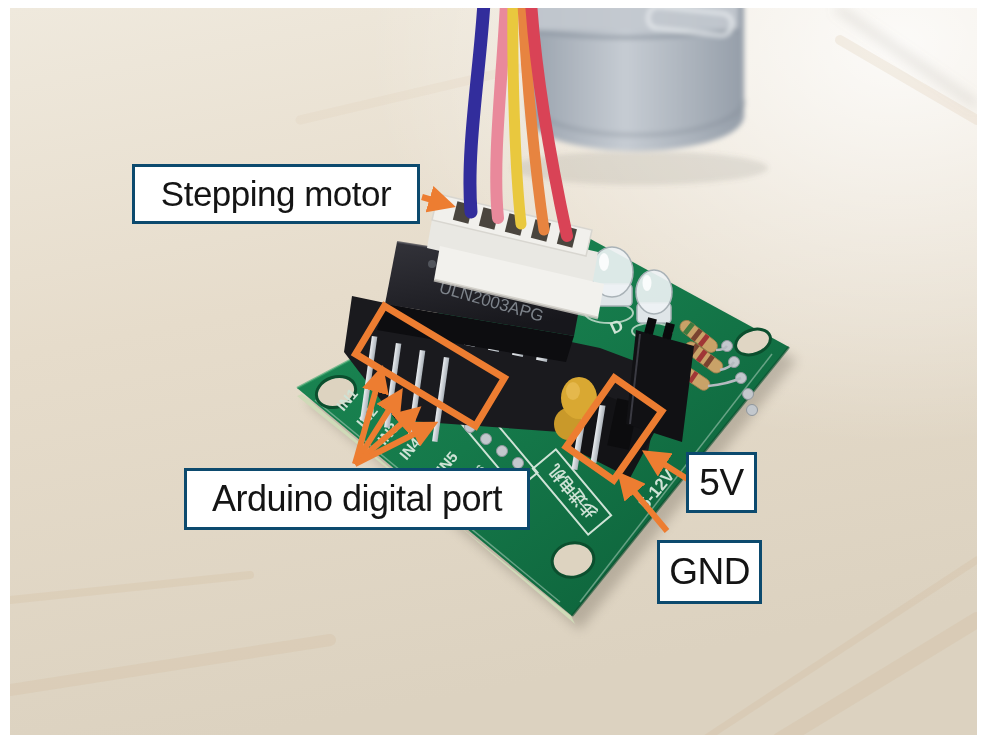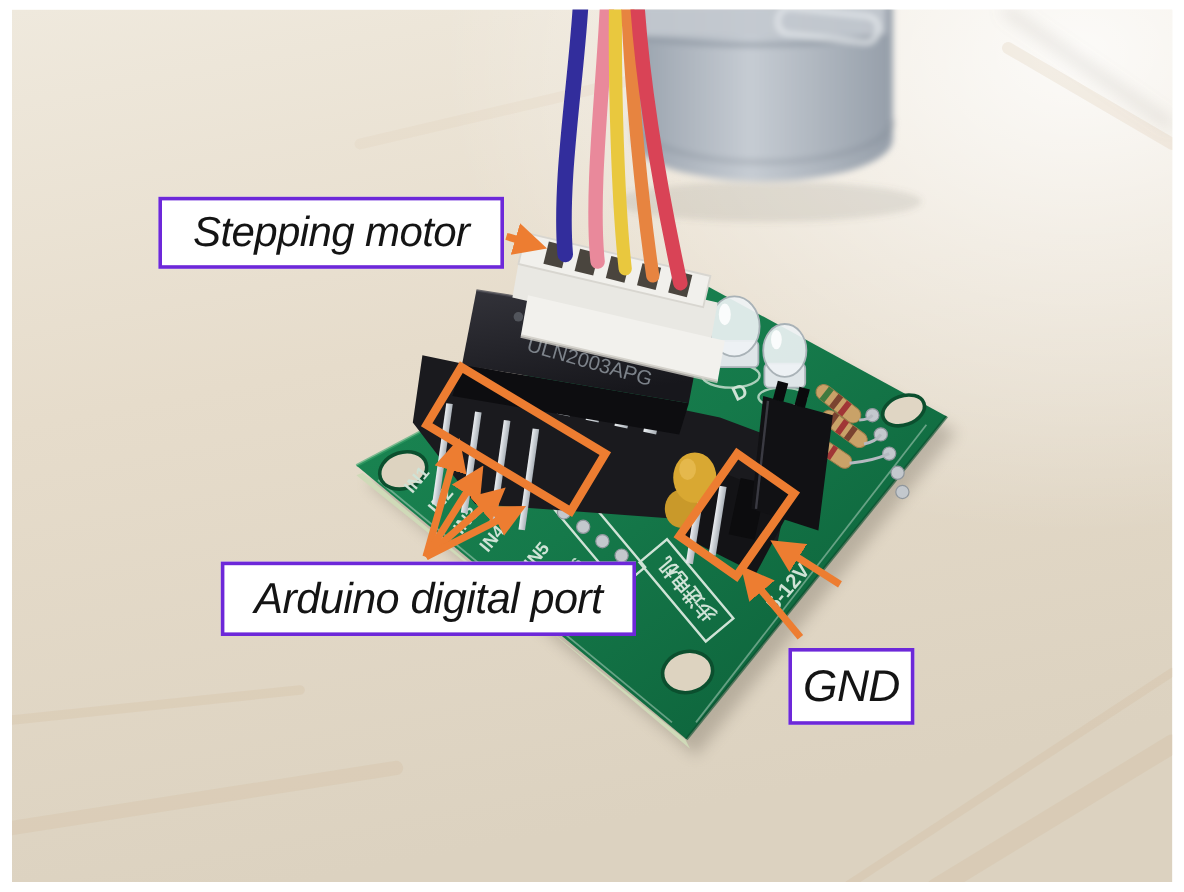--- a/index.html
+++ b/index.html
@@ -1,21 +1,21 @@
 <!DOCTYPE html>
 <html><head>
 <meta charset="utf-8">
 <style>
   html,body{margin:0;padding:0;background:#ffffff;}
   .frame{position:relative;width:987px;height:743px;background:#ffffff;overflow:hidden;
          font-family:"Liberation Sans",sans-serif;}
   svg{position:absolute;left:0;top:0;}
-  .label{position:absolute;background:#ffffff;border:3px solid #6d28d9;color:#141414;
+  .label{position:absolute;background:#ffffff;border:3px solid #0c4a6e;color:#141414;
          display:flex;align-items:center;justify-content:center;
-         font-family:"Liberation Sans",sans-serif;font-weight:400;letter-spacing:-0.5px;font-style:italic;}
+         font-family:"Liberation Sans",sans-serif;font-weight:400;letter-spacing:-0.5px;}
   .lbl-stepping{left:132px;top:164px;width:282px;height:54px;font-size:35px;}
   .lbl-arduino{left:184px;top:468px;width:340px;height:56px;font-size:36px;}
   .lbl-5v{left:686px;top:452px;width:65px;height:55px;font-size:37px;}
   .lbl-gnd{left:613px;top:540px;width:99px;height:58px;font-size:37px;margin-left:44px;}
 </style>
 </head>
 <body>
 
 <div class="frame">
 
@@ -258,17 +258,20 @@
 
   </g>
 </svg>
 
 <div class="label lbl-stepping">
   <span>Stepping motor</span>
 </div>
 <div class="label lbl-arduino">
   <span>Arduino digital port</span>
 </div>
+<div class="label lbl-5v">
+  <span>5V</span>
+</div>
 <div class="label lbl-gnd">
   <span>GND</span>
 </div>
 
 </div>
 
 </body></html>

